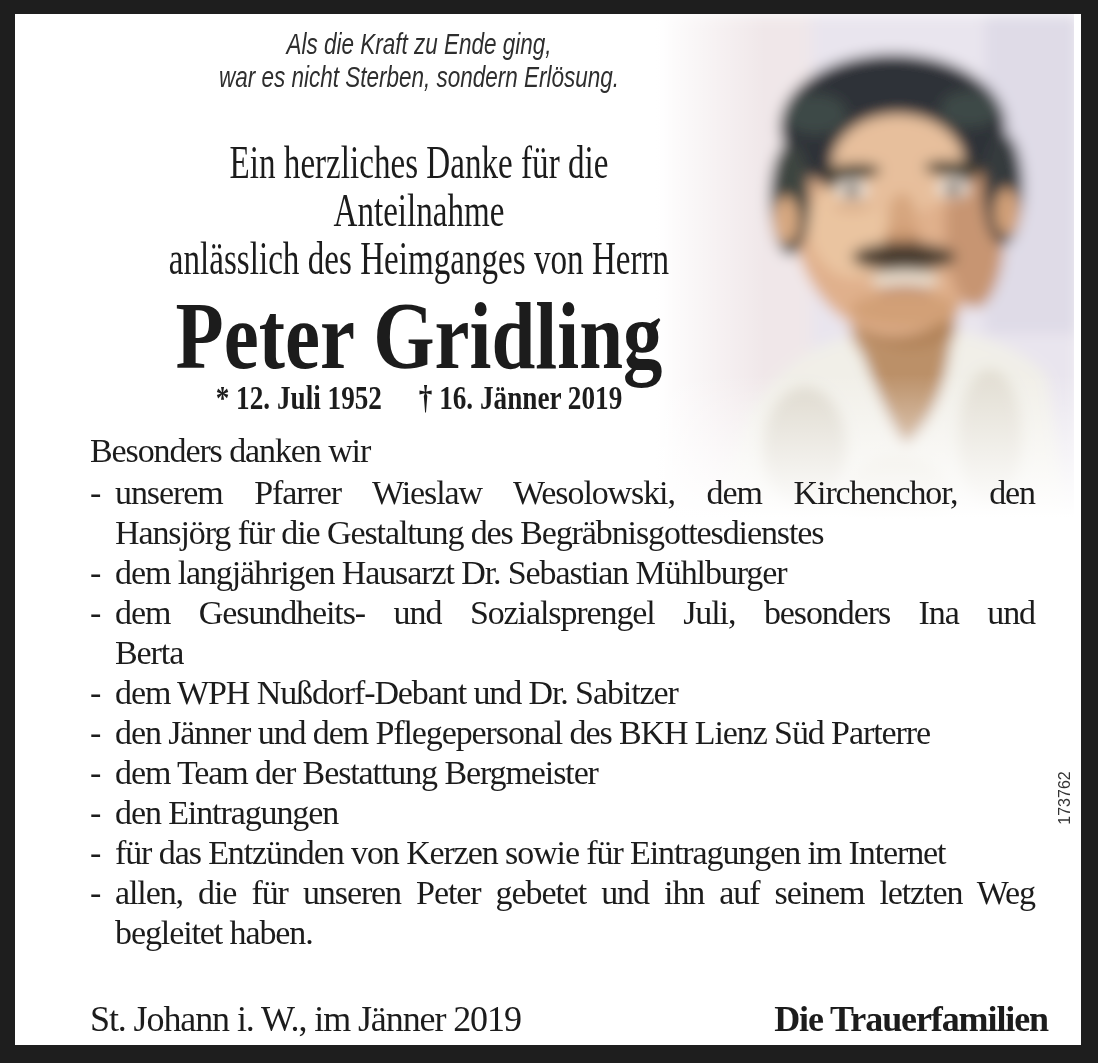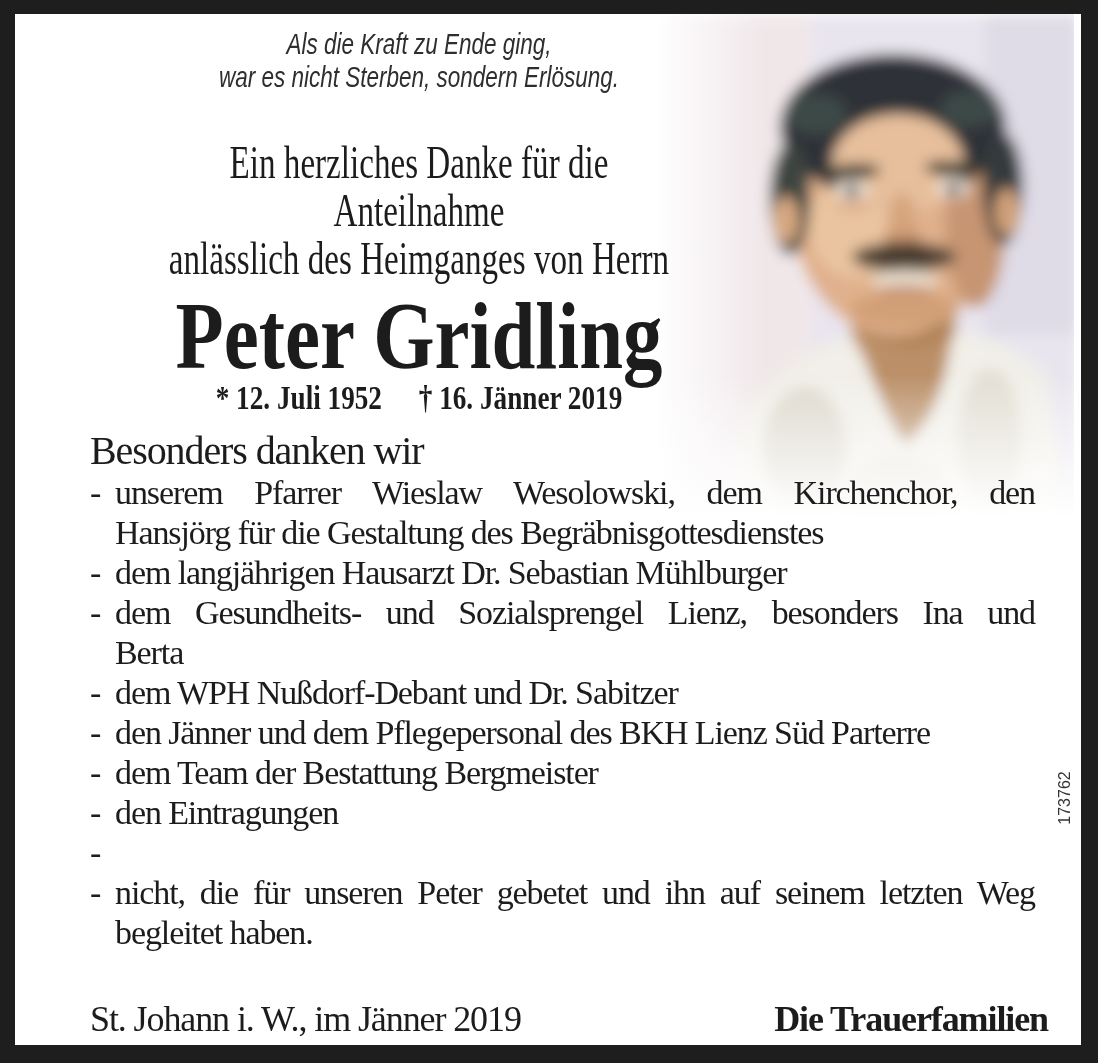--- a/index.html
+++ b/index.html
@@ -36,21 +36,21 @@
     transform:scaleX(0.83);
   }
   .dates {
     width:760px; margin-top:0;
     font-size:34px; line-height:38px; font-weight:bold; text-align:center;
     transform:scaleX(0.8);
   }
   .dates .birth { margin-right:46px; }
   .intro {
     margin:14px 0 0 51px;
-    font-size:40px; line-height:40px; letter-spacing:-1.1px;
+    font-size:34px; line-height:40px; letter-spacing:-1.1px;
   }
   .thanks { margin:2px 0 0 51px; width:945px; font-size:34px; letter-spacing:-1.1px; }
   .t-line { position:relative; padding-left:25px; line-height:40px; height:40px; overflow:visible; }
   .t-line .dash { position:absolute; left:0; top:0; }
   .t-line.nowrap { white-space:nowrap; }
   .t-line.just { text-align:justify; text-align-last:justify; }
   .footer {
     margin:44px 0 0 51px; width:958px;
     display:flex; justify-content:space-between; align-items:baseline;
     font-size:36px; line-height:44px; letter-spacing:-1.1px;
@@ -166,21 +166,21 @@
         <div class="t-line nowrap">
     <span class="dash"></span>
     <span class="txt">Hansjörg für die Gestaltung des Begräbnisgottesdienstes</span>
   </div>
         <div class="t-line nowrap">
     <span class="dash">-</span>
     <span class="txt">dem langjährigen Hausarzt Dr. Sebastian Mühlburger</span>
   </div>
         <div class="t-line just">
     <span class="dash">-</span>
-    <span class="txt">dem Gesundheits- und Sozialsprengel Lienz, besonders Ina und</span>
+    <span class="txt">dem Gesundheits- und Sozialsprengel Juli, besonders Ina und</span>
   </div>
         <div class="t-line nowrap">
     <span class="dash"></span>
     <span class="txt">Berta</span>
   </div>
         <div class="t-line nowrap">
     <span class="dash">-</span>
     <span class="txt">dem WPH Nußdorf-Debant und Dr. Sabitzer</span>
   </div>
         <div class="t-line nowrap">
@@ -190,24 +190,25 @@
         <div class="t-line nowrap">
     <span class="dash">-</span>
     <span class="txt">dem Team der Bestattung Bergmeister</span>
   </div>
         <div class="t-line nowrap">
     <span class="dash">-</span>
     <span class="txt">den Eintragungen</span>
   </div>
         <div class="t-line nowrap">
     <span class="dash">-</span>
+    <span class="txt">für das Entzünden von Kerzen sowie für Eintragungen im Internet</span>
   </div>
         <div class="t-line just">
     <span class="dash">-</span>
-    <span class="txt">nicht, die für unseren Peter gebetet und ihn auf seinem letzten Weg</span>
+    <span class="txt">allen, die für unseren Peter gebetet und ihn auf seinem letzten Weg</span>
   </div>
         <div class="t-line nowrap">
     <span class="dash"></span>
     <span class="txt">begleitet haben.</span>
   </div>
       </div>
 
     <div class="footer">
       <span>St. Johann i. W., im Jänner 2019</span>
       <span class="sig">Die Trauerfamilien</span>

